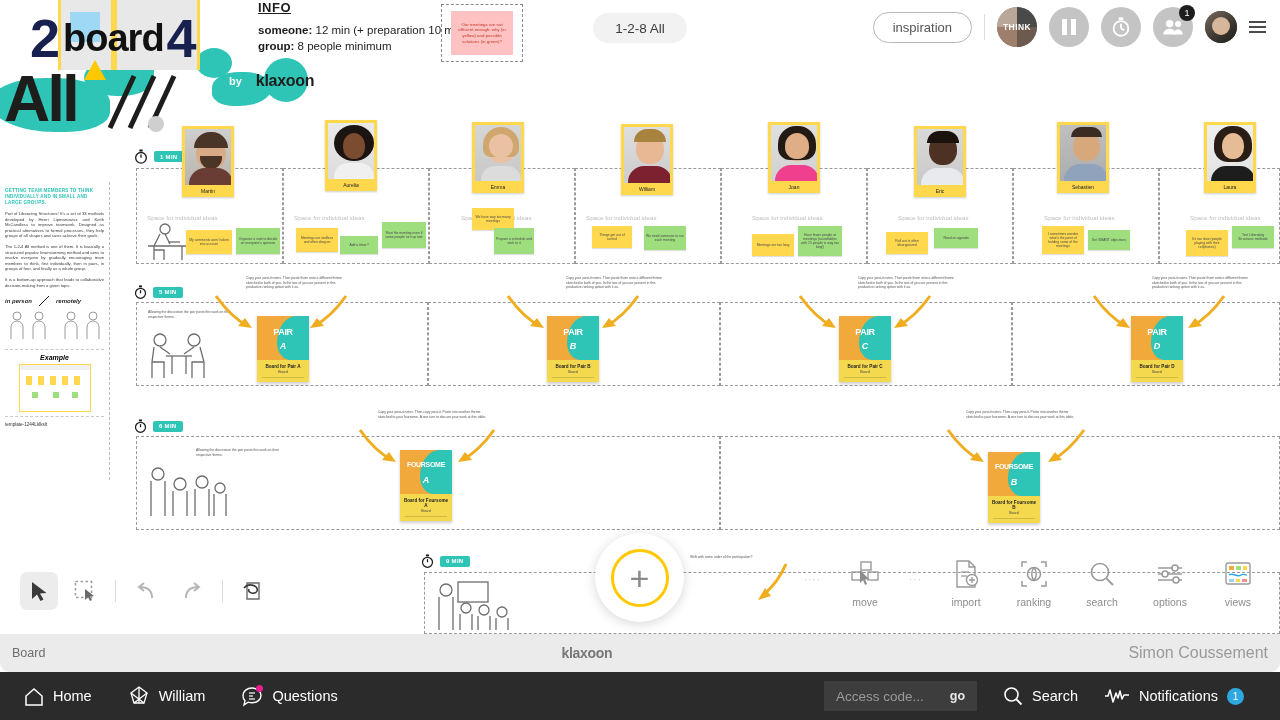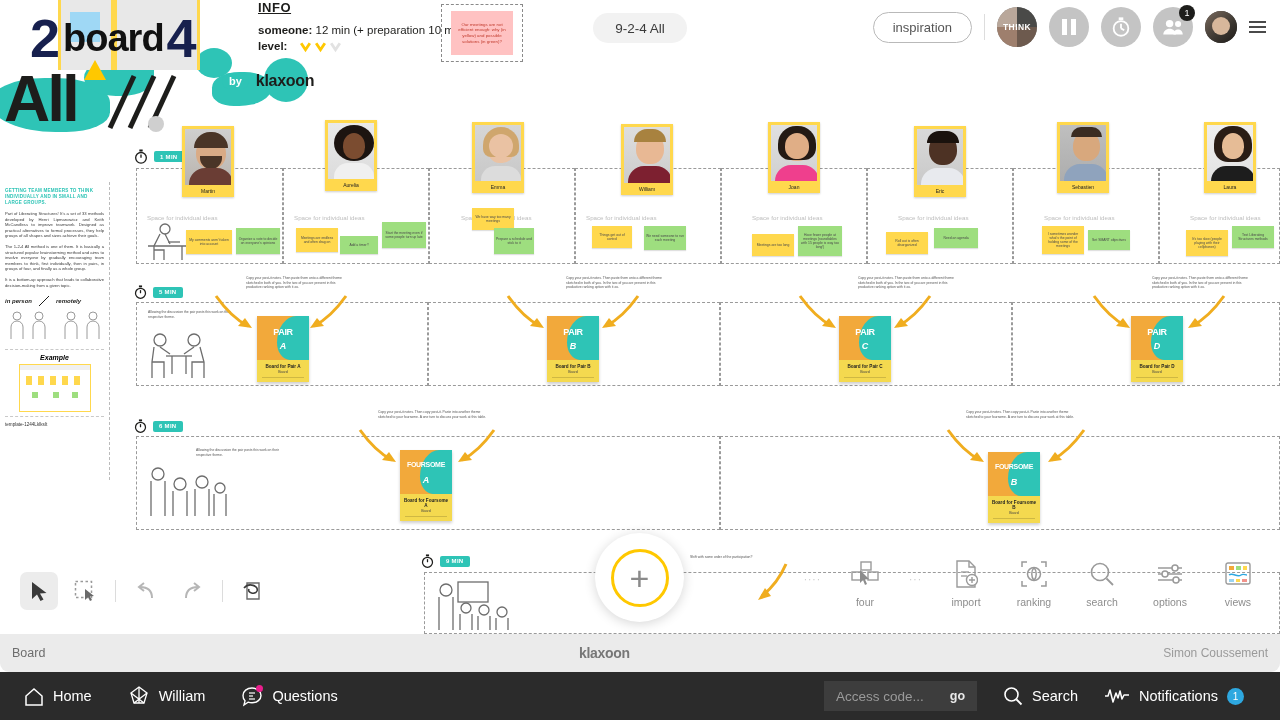--- a/index.html
+++ b/index.html
@@ -163,21 +163,21 @@
   .dots { color: #c9c9c9; letter-spacing: 1px; font-size: 10px; padding-top: 18px; }
 
   
   .footer {
     position: absolute; left: 0; right: 0; bottom: 48px; height: 38px;
     background: #ebebeb; display: flex; align-items: center; padding: 0 12px;
     border-top-left-radius: 0; border-bottom-left-radius: 9px; border-bottom-right-radius: 9px;
   }
   .footer-l { font-size: 12.5px; color: #6d6d6d; }
   .footer-c { flex: 1; text-align: center; font-size: 14px; color: #777; font-weight: 700; letter-spacing: -.3px; }
-  .footer-r { font-size: 12px; color: #9a9a9a; }
+  .footer-r { font-size: 16px; color: #9a9a9a; }
 
   
   .navbar {
     position: absolute; left: 0; right: 0; bottom: 0; height: 48px; background: #2b2b2b;
     display: flex; align-items: center; padding: 0 24px; color: #fff;
   }
   .nav-item { display: flex; align-items: center; gap: 9px; margin-right: 36px; font-size: 14.5px; position: relative; }
   .nav-right { margin-left: auto; display: flex; align-items: center; gap: 26px; }
   .access-box {
     background: #3d3d3d; border-radius: 0; height: 30px; display: flex; align-items: center;
@@ -225,45 +225,37 @@
       <div class="grey-dot"></div>
     </div>
 
     <div class="info">
       <div class="info-title">INFO</div>
       <div style="margin-top:6px;">
         <div>
           <b>someone:</b>
           <span>12 min (+ preparation 10 min)</span>
         </div>
-        <div class="level-row">
-          <b>level:</b>
-          <svg class="chev" viewBox="0 0 12 12" style="margin-left:10px;">
-              <path d="M2 3 L6 9 L10 3" stroke="#ffc800" stroke-width="2.6" fill="none"></path>
-            </svg>
-          <svg class="chev" viewBox="0 0 12 12">
-              <path d="M2 3 L6 9 L10 3" stroke="#ffc800" stroke-width="2.6" fill="none"></path>
-            </svg>
-          <svg class="chev" viewBox="0 0 12 12">
-              <path d="M2 3 L6 9 L10 3" stroke="#e2e2e2" stroke-width="2.6" fill="none"></path>
-            </svg>
+        <div>
+          <b>group:</b>
+          <span>8 people minimum</span>
         </div>
       </div>
     </div>
 
     <div class="pink-frame">
       <div class="pink-note">Our meetings are not efficient enough: why (in yellow) and possible solutions (in green)?</div>
     </div>
 
     <div class="byline">
       <span class="by-pill">by</span>
       <span class="by-name">klaxoon</span>
     </div>
 
-    <div class="board-title">9-2-4 All</div>
+    <div class="board-title">1-2-8 All</div>
 
     <div class="topright">
       <div class="insp-btn">inspiration</div>
       <div class="vdiv"></div>
 
       <div class="live-circle">
         <div class="live-q" style="left:0;top:0;background:#b9a79a;"></div>
         <div class="live-q" style="right:0;top:0;background:#4a4a48;"></div>
         <div class="live-q" style="left:0;bottom:0;background:#9e7f6d;"></div>
         <div class="live-q" style="right:0;bottom:0;background:#6d5a4e;"></div>
@@ -734,21 +726,21 @@
       <span class="dots">····</span>
       <div class="action">
         <div class="action-ic">
           <svg width="28" height="26" viewBox="0 0 28 26">
             <rect x="10" y="1" width="10" height="8" fill="none" stroke="#9a9a9a" stroke-width="1.4"></rect>
             <rect x="1" y="11" width="10" height="8" fill="none" stroke="#9a9a9a" stroke-width="1.4"></rect>
             <rect x="17" y="11" width="10" height="8" fill="none" stroke="#9a9a9a" stroke-width="1.4"></rect>
             <path d="M9 9 L9 22 L12 19 L14 24 L16 23 L14 18.5 L18 18 Z" fill="#8d8d8d"></path>
           </svg>
         </div>
-        <div class="action-lb">four</div>
+        <div class="action-lb">move</div>
       </div>
       <span class="dots">···</span>
       <div class="action">
         <div class="action-ic">
           <svg width="24" height="28" viewBox="0 0 24 28">
             <path d="M3 1 h12 l6 6 v20 H3 Z" fill="none" stroke="#9a9a9a" stroke-width="1.4"></path>
             <path d="M15 1 v6 h6" fill="none" stroke="#9a9a9a" stroke-width="1.4"></path>
             <line x1="7" y1="12" x2="15" y2="12" stroke="#9a9a9a" stroke-width="1.3"></line>
             <line x1="7" y1="16" x2="13" y2="16" stroke="#9a9a9a" stroke-width="1.3"></line>
             <circle cx="18" cy="20" r="5.5" fill="#fff" stroke="#9a9a9a" stroke-width="1.4"></circle>

